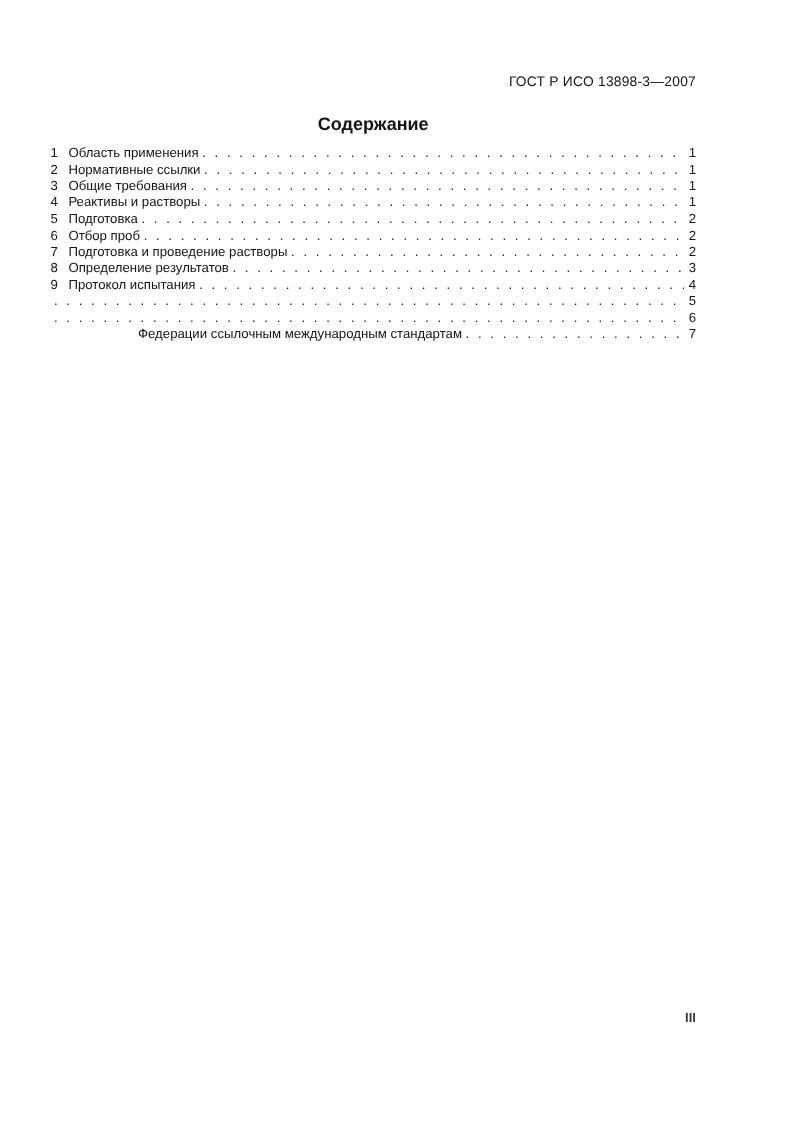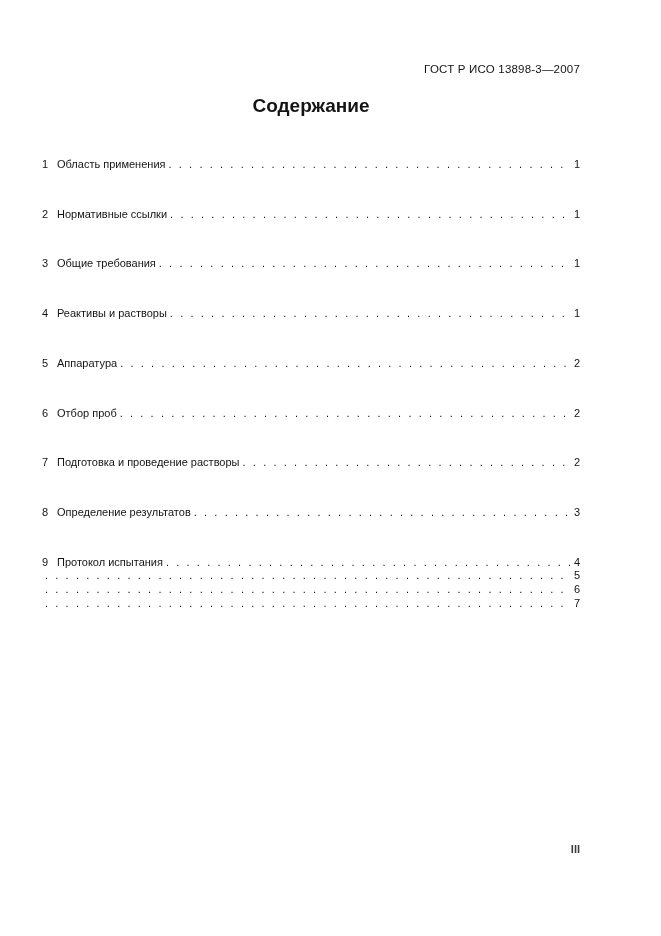--- a/index.html
+++ b/index.html
@@ -23,42 +23,41 @@
     font-weight: normal;
     letter-spacing: 0.2px;
     white-space: nowrap;
   }
   .doc-title {
     position: absolute;
     top: 95px;
     left: 42px;
     width: 538px;
     text-align: center;
-    font-size: 19px;
+    font-size: 15px;
     font-weight: bold;
   }
   .toc {
     position: absolute;
     top: 122px;
     left: 42px;
     width: 538px;
     font-size: 11px;
   }
   .toc-row {
     display: flex;
     align-items: baseline;
     line-height: 13.7px;
     white-space: nowrap;
   }
   .toc-num {
     flex: 0 0 15px;
   }
   .toc-text {
     flex: 0 0 auto;
-    margin-top: 36px;
   }
   .toc-leader {
     flex: 1 1 auto;
     overflow: hidden;
     white-space: nowrap;
     margin: 0 3px;
     min-width: 8px;
   }
   .toc-leader::after {
     content: ". . . . . . . . . . . . . . . . . . . . . . . . . . . . . . . . . . . . . . . . . . . . . . . . . . . . . . . . . . . . . . . . . . . . . .";
@@ -113,21 +112,21 @@
 
   <div class="toc-row">
     <span class="toc-num">4</span>
     <span class="toc-text">Реактивы и растворы</span>
     <span class="toc-leader"></span>
     <span class="toc-page">1</span>
   </div>
 
   <div class="toc-row">
     <span class="toc-num">5</span>
-    <span class="toc-text">Аппаратура</span>
+    <span class="toc-text">Подготовка</span>
     <span class="toc-leader"></span>
     <span class="toc-page">2</span>
   </div>
 
   <div class="toc-row">
     <span class="toc-num">6</span>
     <span class="toc-text">Отбор проб</span>
     <span class="toc-leader"></span>
     <span class="toc-page">2</span>
   </div>
@@ -158,19 +157,20 @@
     <span class="toc-page">5</span>
   </div>
 
   <div class="toc-row">
     <span class="toc-leader"></span>
     <span class="toc-page">6</span>
   </div>
 
 
   <div class="toc-row">
+    <span class="toc-text toc-wrap-indent">Федерации ссылочным международным стандартам</span>
     <span class="toc-leader"></span>
     <span class="toc-page">7</span>
   </div>
 
 </div>
 
 <div class="doc-footer">III</div>
 
 </body></html>

